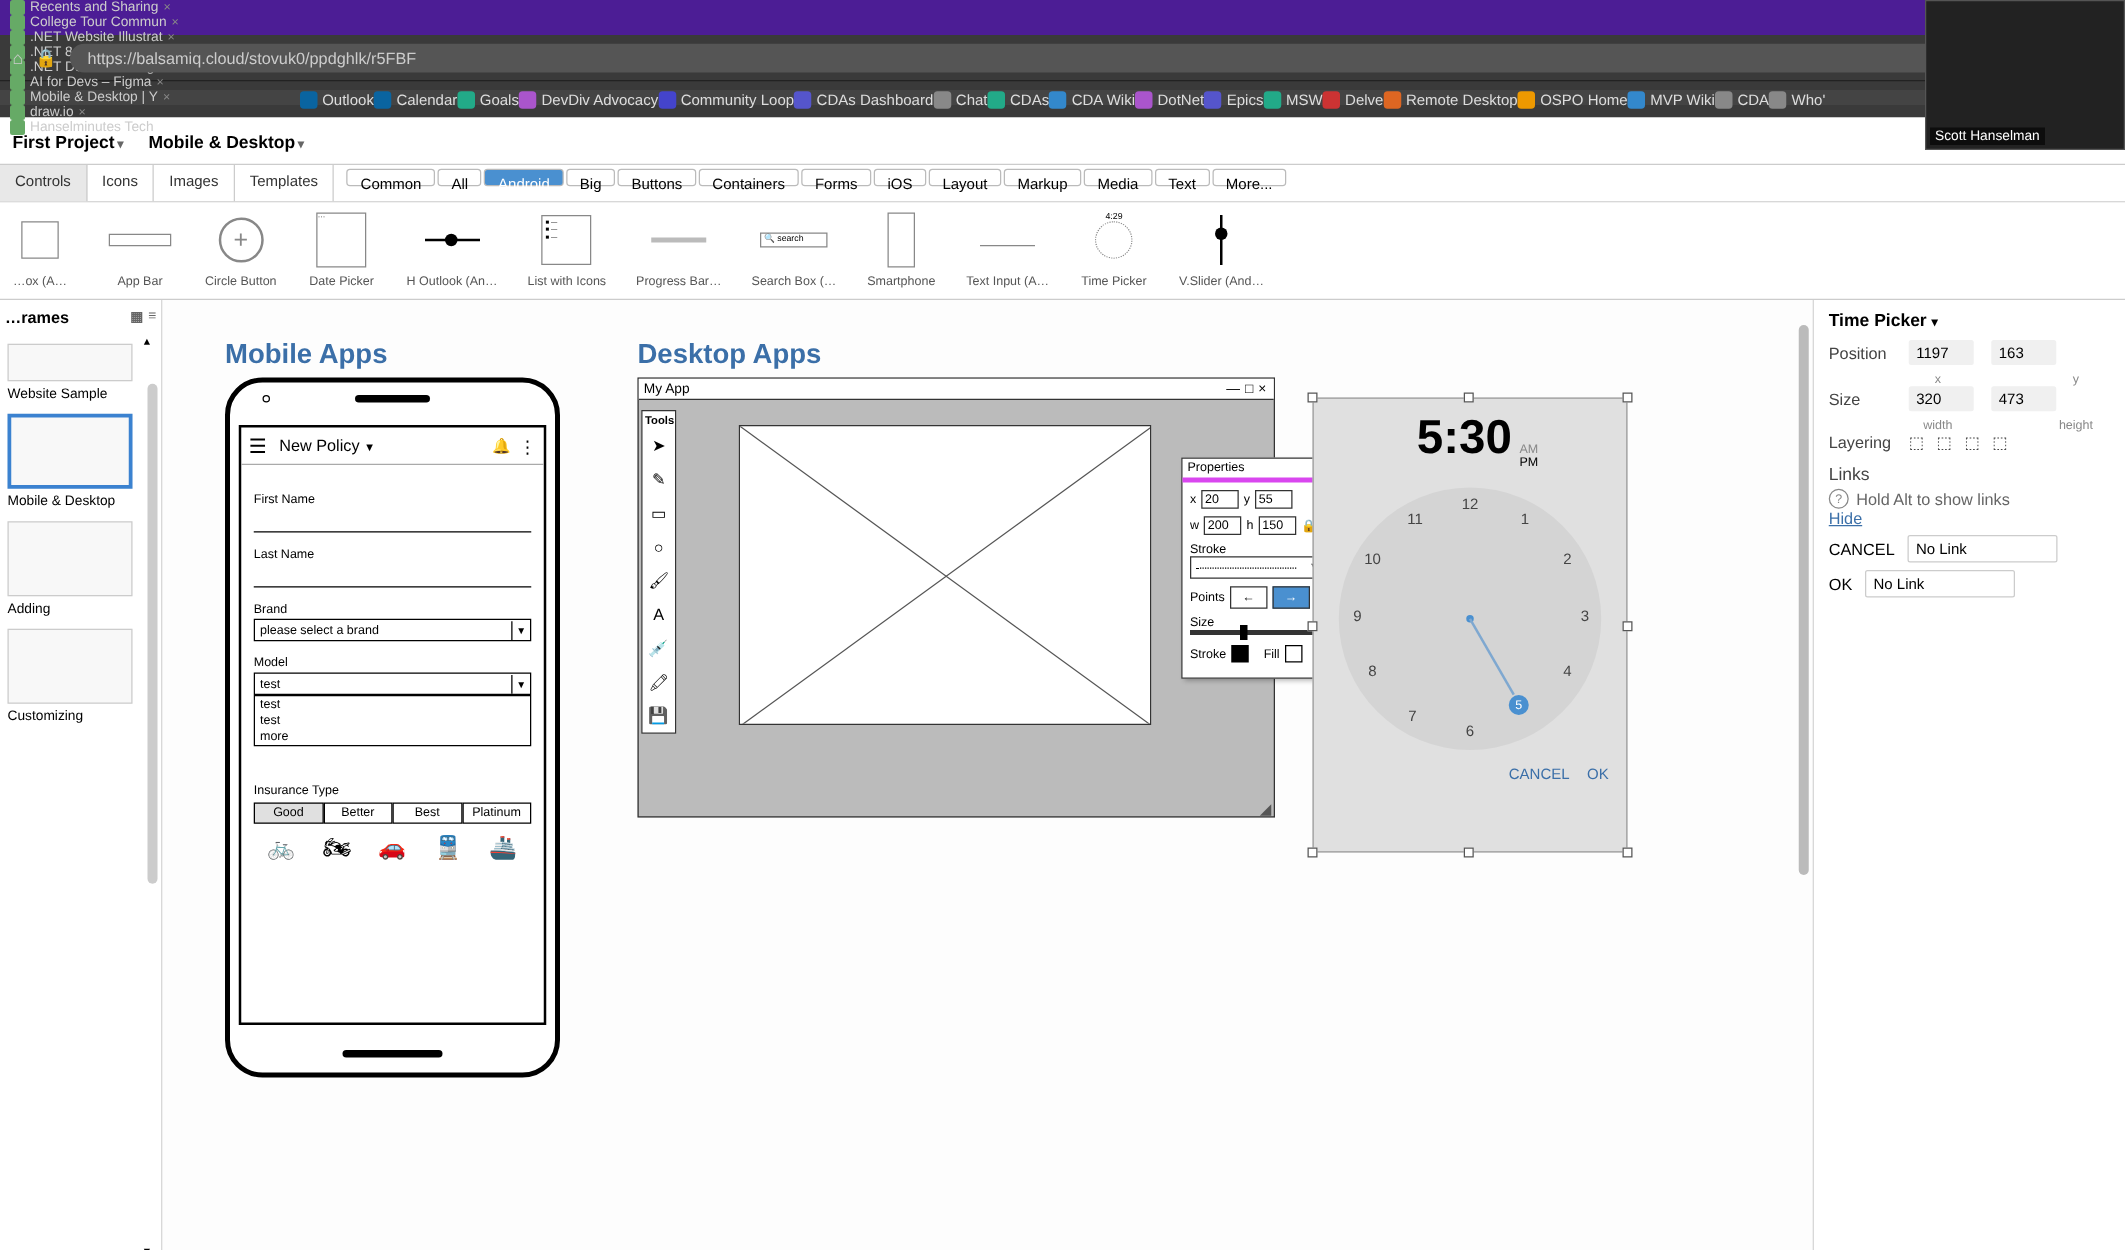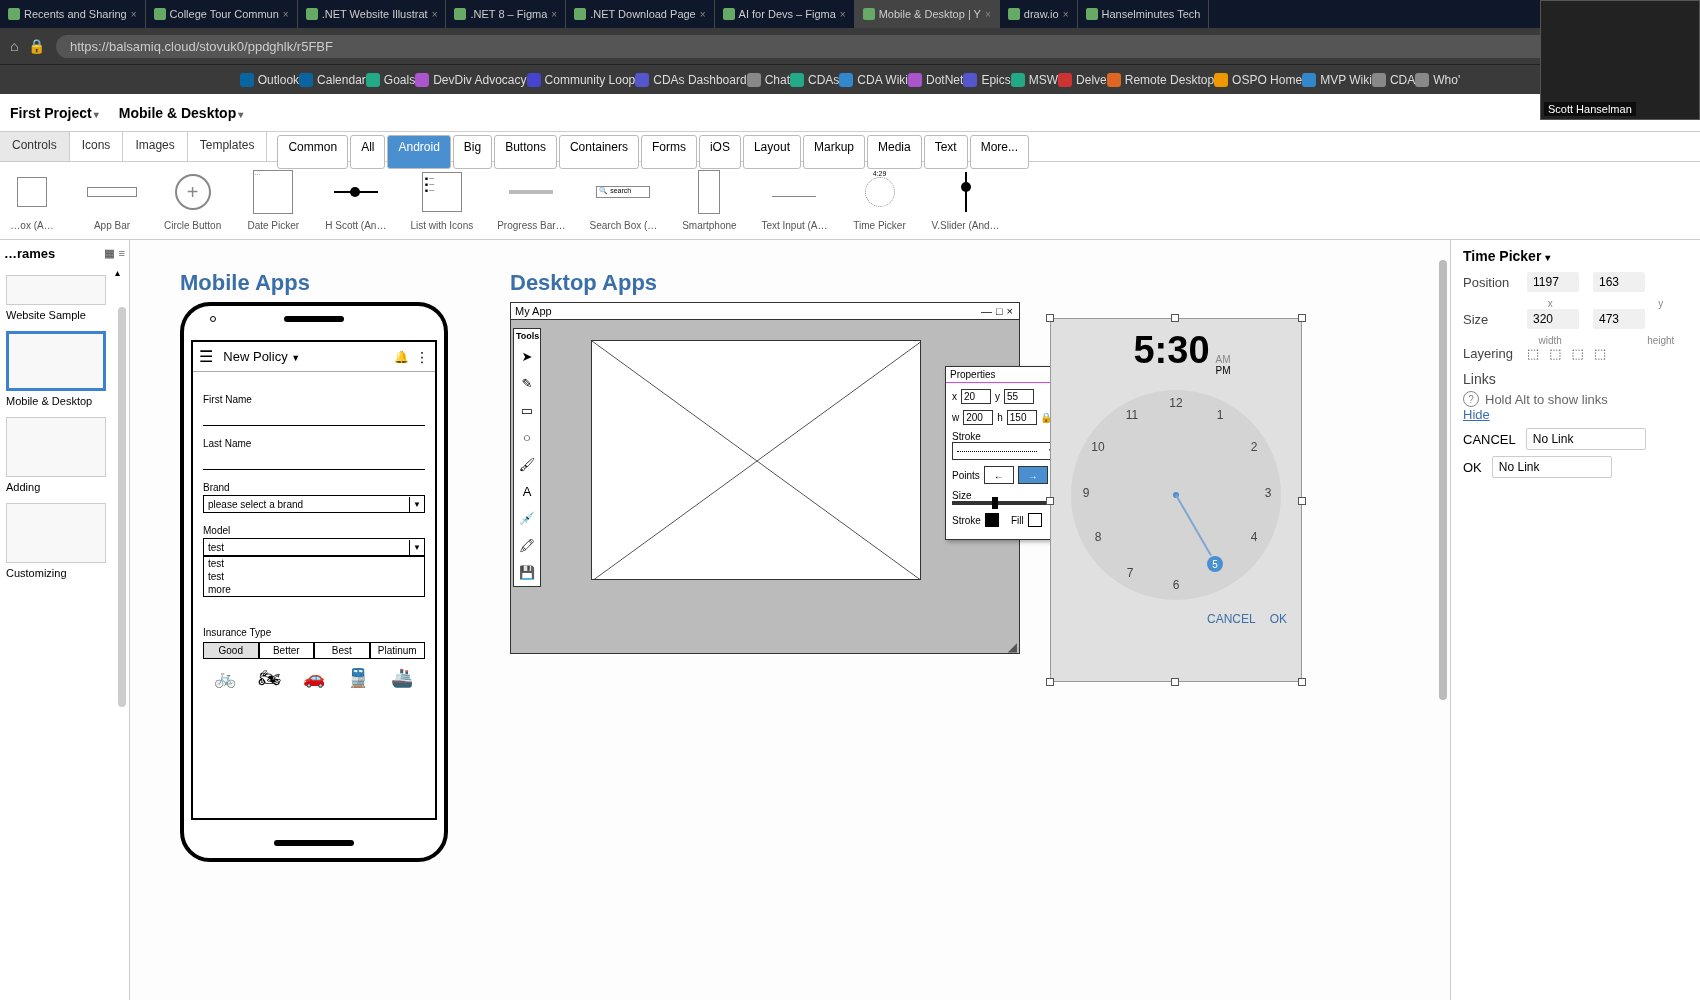--- a/index.html
+++ b/index.html
@@ -1,19 +1,19 @@
 <!DOCTYPE html>
 <html><head>
 <meta charset="utf-8">
 <style>
   * { box-sizing: border-box; margin: 0; padding: 0; font-family: Arial, sans-serif; }
   body { width: 1700px; height: 1000px; background: #f0f0f0; overflow: hidden; }
   
   
-  .browser-tabs { display: flex; background: #0f172a; height: 28px; }
+  .browser-tabs { display: flex; background: #4c1d95; height: 28px; flex-direction: column; }
   .tab { display: flex; align-items: center; color: #ccc; font-size: 11px; padding: 0 8px; border-right: 1px solid #444; gap: 4px; }
   .tab .favicon { width: 12px; height: 12px; background: #6a6; border-radius: 2px; }
   .tab .close { color: #888; font-size: 10px; }
   .address-bar { display: flex; align-items: center; background: #3a3a3a; height: 36px; padding: 0 10px; gap: 10px; }
   .addr-input { flex: 1; background: #555; color: #ccc; border-radius: 14px; padding: 4px 14px; font-size: 13px; }
   .icon-btn { color: #ccc; font-size: 14px; }
   .bookmarks-bar { display: flex; align-items: center; background: #3a3a3a; height: 30px; padding: 12px 4px; border-top: 1px solid #222; justify-content: center; }
   .bm { display: flex; align-items: center; gap: 4px; color: #ddd; font-size: 12px; }
   .bm .ico { width: 14px; height: 14px; border-radius: 3px; }
   
@@ -24,21 +24,21 @@
   .hdr-right { margin-left: auto; display: flex; align-items: center; gap: 12px; }
   .hdr-ico { font-size: 16px; color: #555; }
   .edit-btn { font-size: 14px; }
   
   
   .toolbar1 { display: flex; background: #fff; border-bottom: 1px solid #ccc; height: 30px; }
   .tb-left { display: flex; }
   .tb-tab { padding: 6px 12px; font-size: 12px; color: #333; border-right: 1px solid #ccc; }
   .tb-tab.active { background: #e8e8e8; }
   .tb-right { display: flex; gap: 2px; padding-left: 10px; }
-  .filter-btn { padding: 4px 10px; font-size: 12px; border: 1px solid #bbb; border-radius: 3px; background: #fff; margin-top: 3px; height: 34px; }
+  .filter-btn { padding: 4px 10px; font-size: 12px; border: 1px solid #bbb; border-radius: 3px; background: #fff; margin-top: 3px; height: 14px; }
   .filter-btn.active { background: #4a90d0; color: #fff; }
   
   
   .widget-strip { display: flex; background: #fff; height: 78px; border-bottom: 1px solid #ccc; padding: 6px 4px; gap: 24px; }
   .widget { display: flex; flex-direction: column; align-items: center; gap: 4px; }
   .widget-thumb { width: 56px; height: 48px; display: flex; align-items: center; justify-content: center; }
   .widget-label { font-size: 10px; color: #555; }
   
   
   .main { display: flex; height: 790px; }
@@ -90,21 +90,21 @@
   .dwin-title { background: #fff; font-size: 11px; padding: 2px 4px; border-bottom: 1px solid #333; display: flex; }
   .dwin-title-btns { margin-left: auto; display: flex; gap: 0; }
   .dwin-title-btns span { font-size: 11px; padding: 0 2px; }
   .dwin-body { position: relative; height: 336px; }
   .tools-panel { position: absolute; left: 2px; top: 8px; width: 28px; background: #fff; border: 1px solid #333; }
   .tools-panel .t-hdr { font-size: 9px; padding: 2px; font-weight: bold; }
   .tools-panel .t-ico { display: block; padding: 6px 0; text-align: center; font-size: 13px; }
   .canvas-img { position: absolute; left: 80px; top: 20px; width: 330px; height: 240px; background: #fff; border: 1px solid #333; }
   .canvas-img svg { width: 100%; height: 100%; }
   .props-panel { position: absolute; left: 434px; top: 46px; width: 136px; background: #fff; border: 1px solid #333;  box-shadow: 2px 2px 4px rgba(0,0,0,0.3); }
-  .props-hdr { font-size: 10px; padding: 2px 4px; border-bottom: 1px solid #d946ef; display: flex; }
+  .props-hdr { font-size: 10px; padding: 2px 4px; border-bottom: 4px solid #d946ef; display: flex; }
   .props-body { padding: 6px; font-size: 10px; }
   .prow { display: flex; align-items: center; gap: 4px; margin-bottom: 6px; }
   .pinp { width: 30px; border: 1px solid #333; font-size: 10px; padding: 1px 2px; }
   .pstroke { border: 1px solid #333; width: 110px; height: 18px; display: flex; align-items: center; padding: 0 4px; }
   .parr { border: 1px solid #333; width: 30px; height: 18px; display: flex; align-items: center; justify-content: center; }
   .parr.sel { background: #4a90d0; color: #fff; }
   .pslider { width: 110px; height: 4px; background: #333; position: relative; }
   .pslider .knob { position: absolute; top: -4px; left: 40px; width: 6px; height: 12px; background: #000; }
   
   
@@ -333,21 +333,21 @@
         <div style="width:40px;height:44px;border:1px solid #888;font-size:6px">···</div>
       </div>
       <div class="widget-label">Date Picker</div>
     </div>
   <div class="widget">
       <div class="widget-thumb">
         <div style="width:44px;height:2px;background:#000;position:relative">
           <div style="position:absolute;left:16px;top:-4px;width:10px;height:10px;border-radius:50%;background:#000"></div>
         </div>
       </div>
-      <div class="widget-label">H Scott (An…</div>
+      <div class="widget-label">H Outlook (An…</div>
     </div>
   <div class="widget">
       <div class="widget-thumb">
         <div style="width:40px;height:40px;border:1px solid #888;font-size:5px;padding:2px">■ —<br>■ —<br>■ —</div>
       </div>
       <div class="widget-label">List with Icons</div>
     </div>
   <div class="widget">
       <div class="widget-thumb">
         <div style="width:44px;height:4px;background:#bbb"></div>

